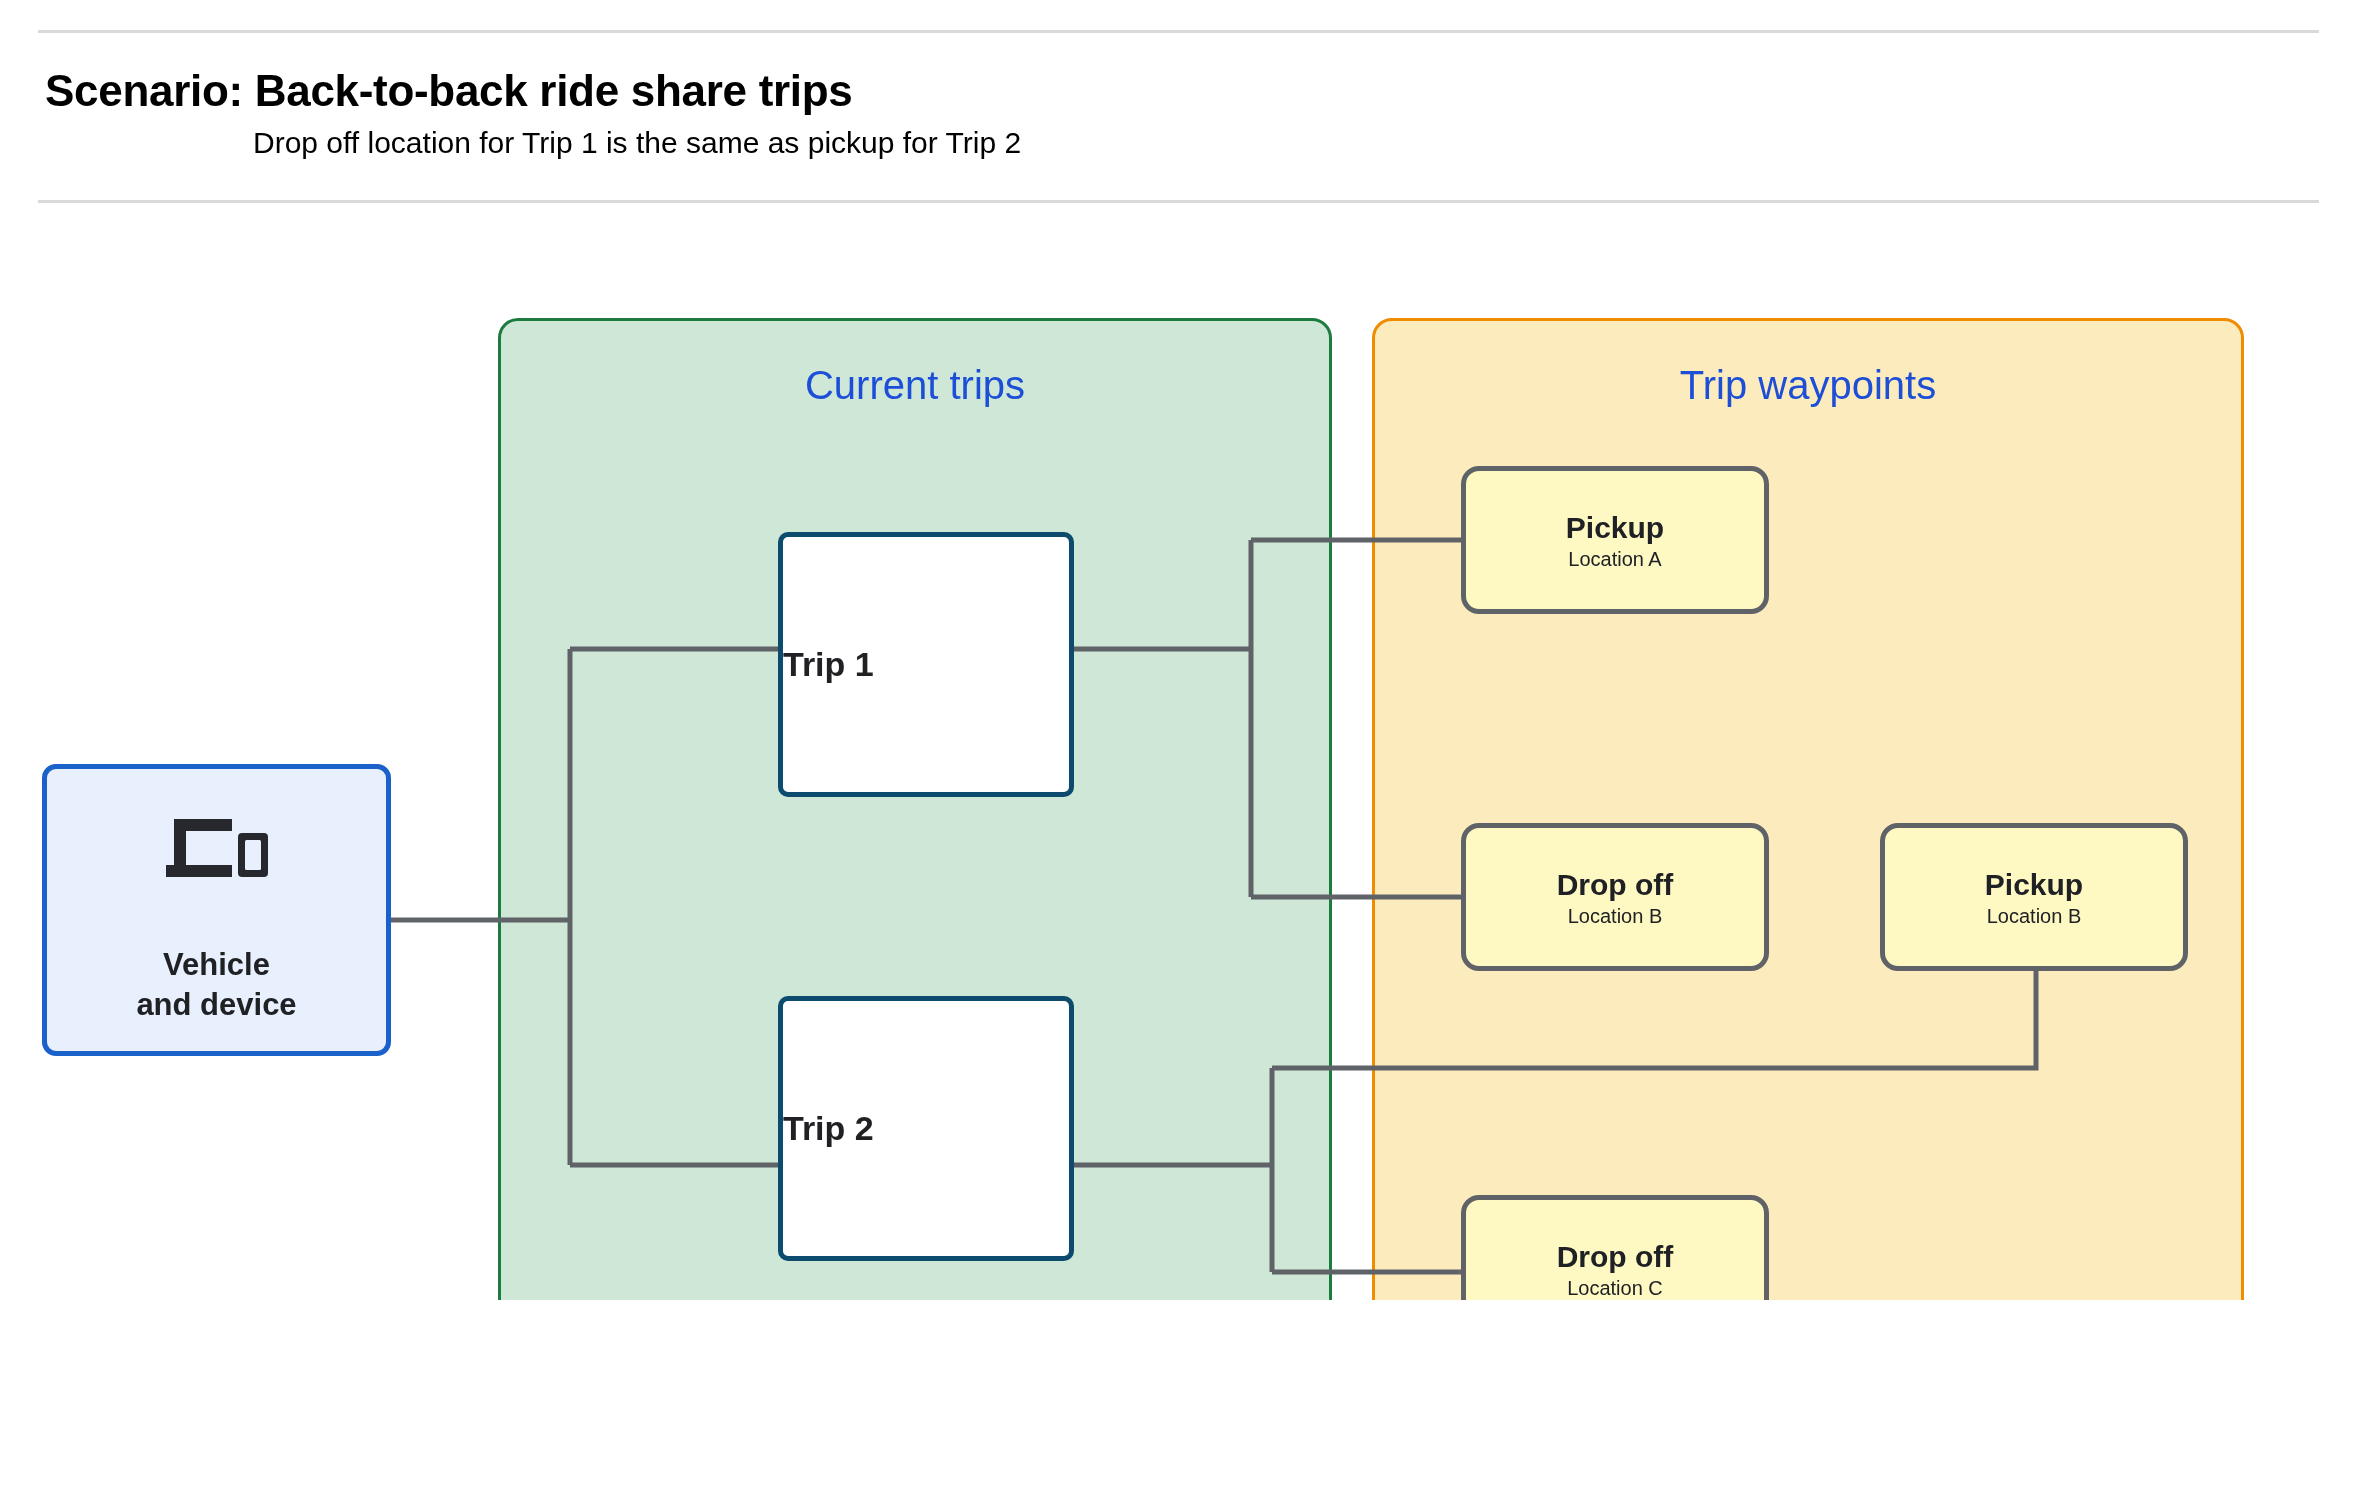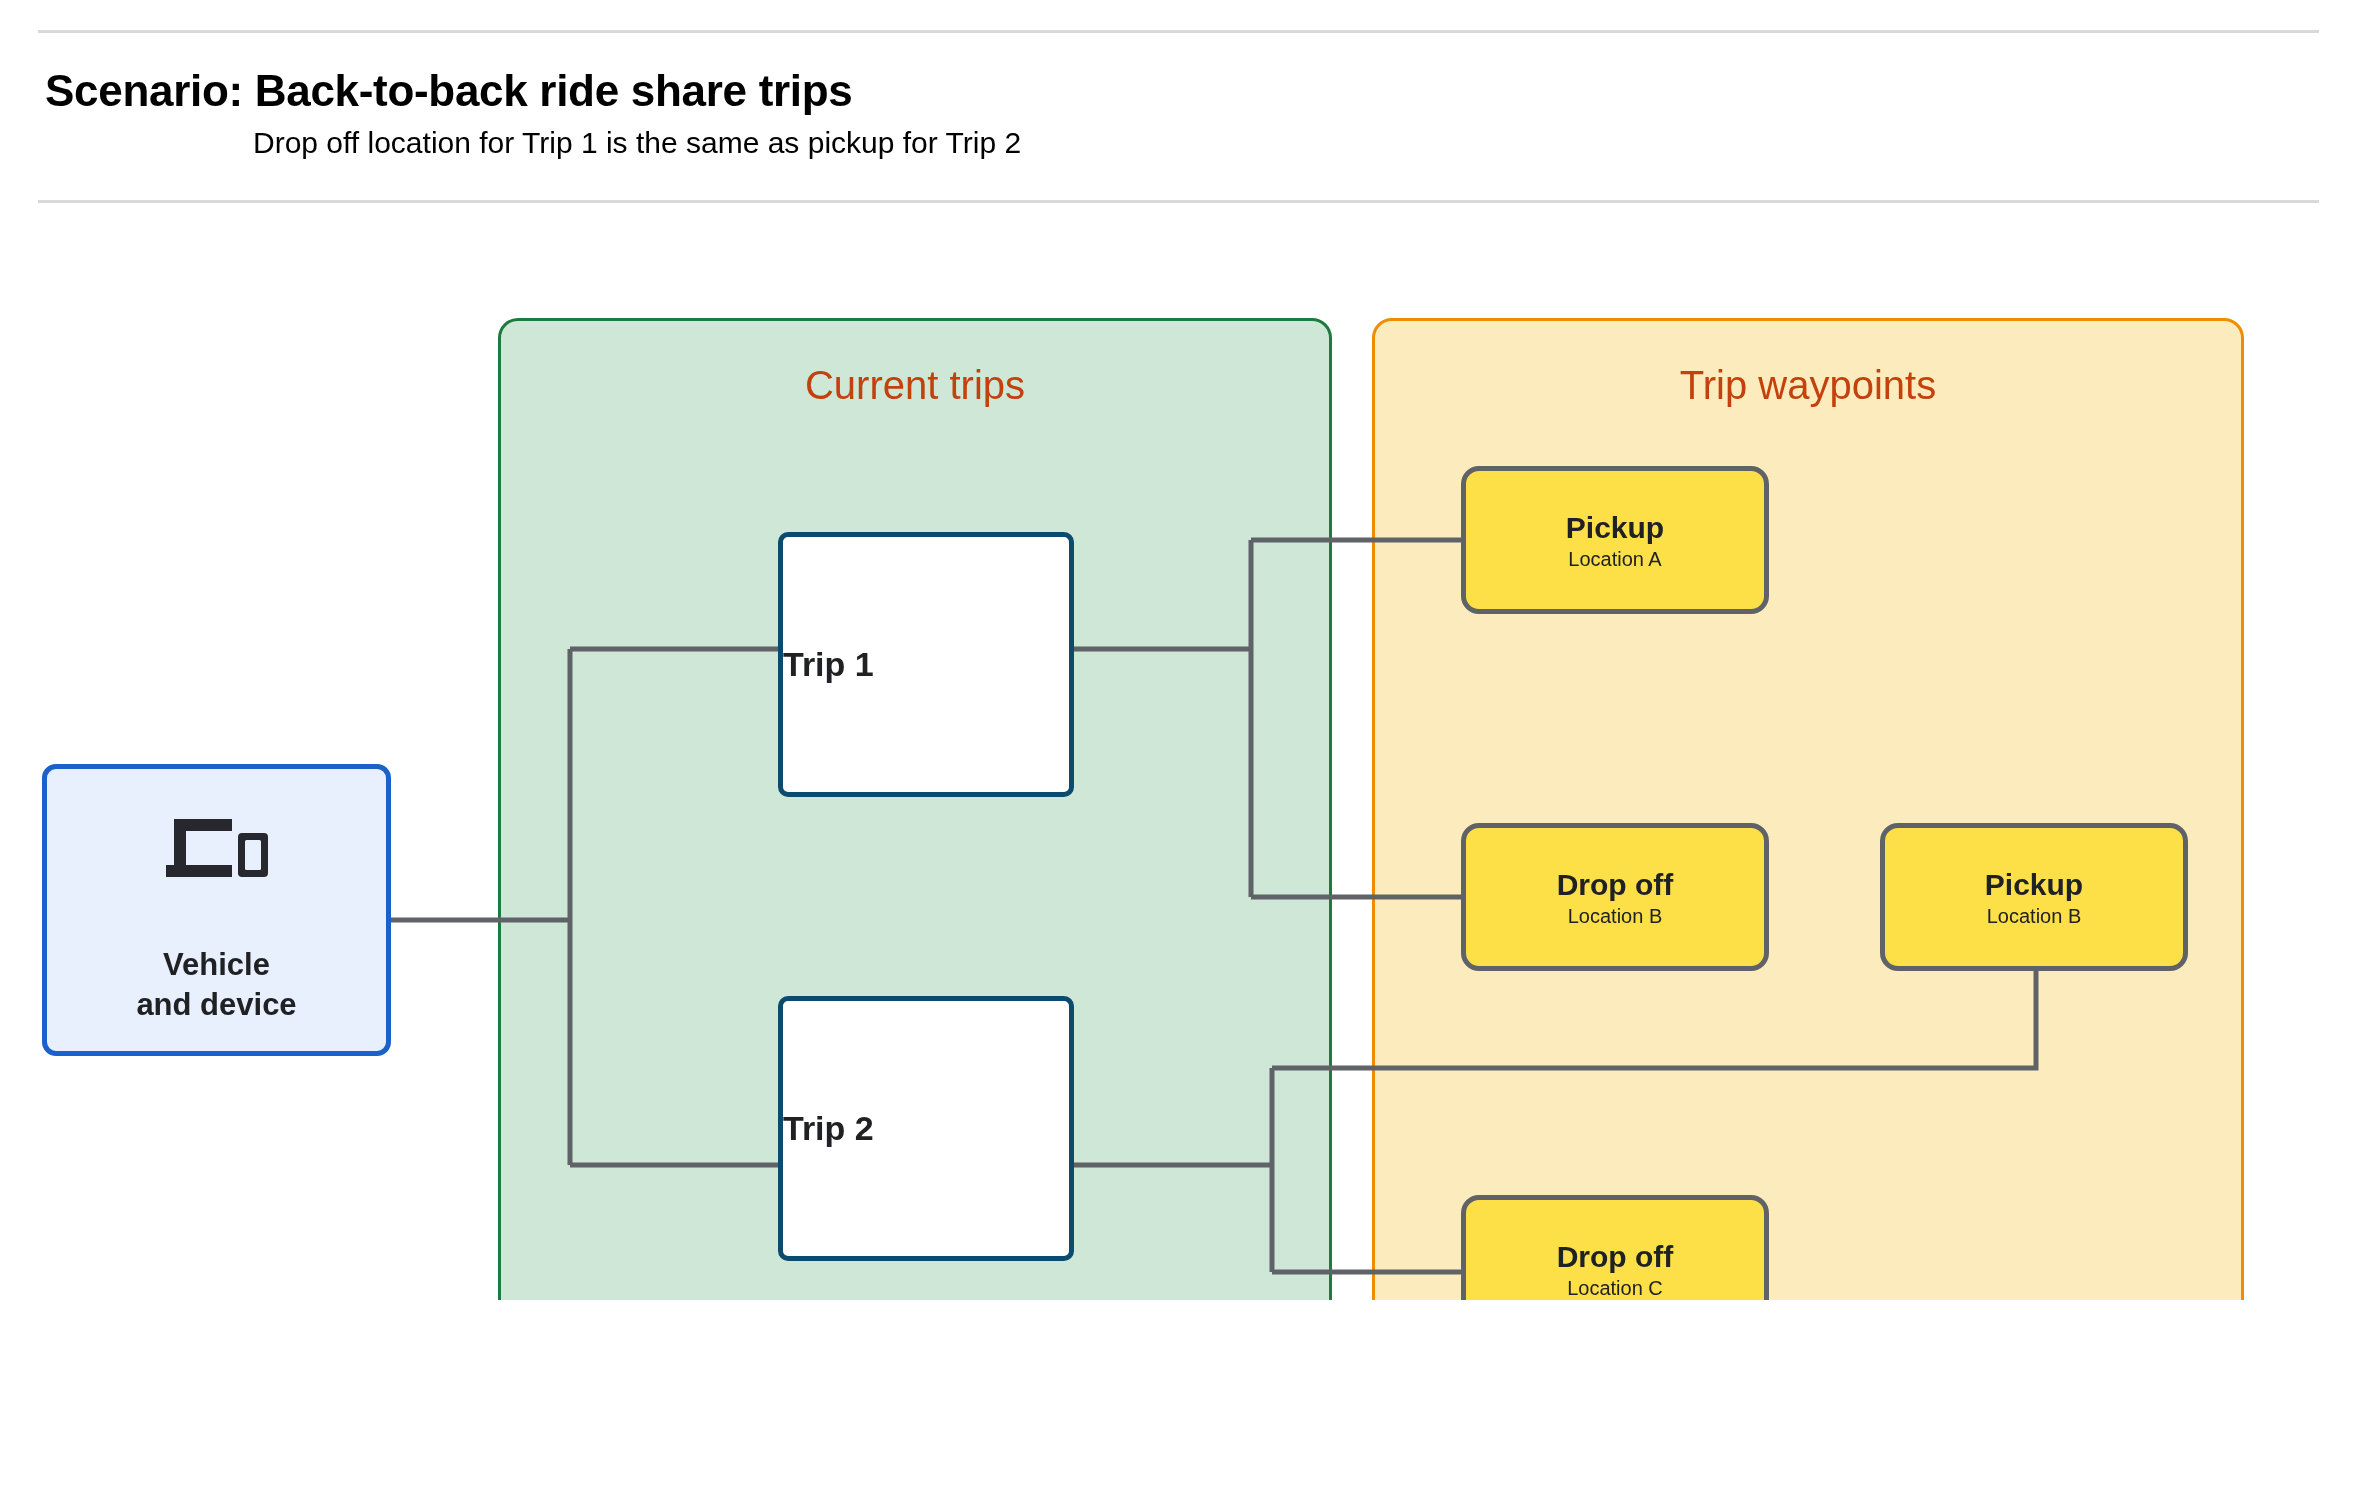--- a/index.html
+++ b/index.html
@@ -70,21 +70,21 @@
     background: #fcebbc;
     border: 3px solid #f08c00;
   }
   .group-title {
     position: absolute;
     left: 0; right: 0;
     top: 42px;
     text-align: center;
     font-size: 40px;
     font-weight: 400;
-    color: #c2410c;
+    color: #1d4ed8;
   }
 
   
   #node-vehicle {
     position: absolute;
     left: 42px;  top: 764px;
     width: 349px; height: 292px;
     background: #e8f0fe;
     border: 5px solid #1a62c9;
     border-radius: 14px;
@@ -126,21 +126,21 @@
     font-weight: 700;
     color: #202124;
   }
   #node-trip-1 { left: 778px; top: 532px; }
   #node-trip-2 { left: 778px; top: 996px; }
 
   
   .waypoint-node {
     position: absolute;
     width: 308px; height: 148px;
-    background: #fde047;
+    background: #fef9c3;
     border: 5px solid #5f6368;
     border-radius: 18px;
     box-sizing: border-box;
     display: flex;
     flex-direction: column;
     align-items: center;
     justify-content: center;
     gap: 4px;
   }
   .waypoint-node .wp-kind {

